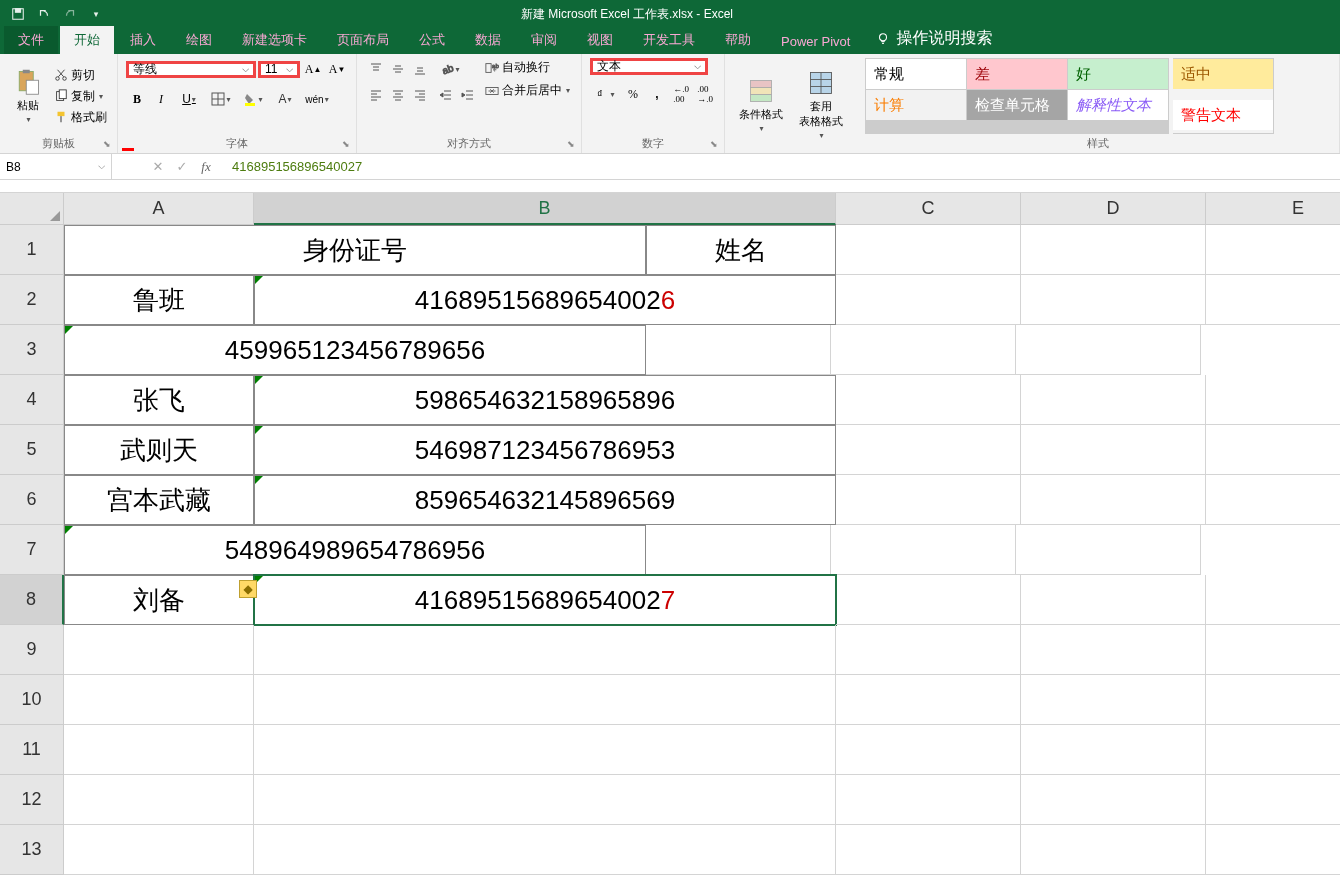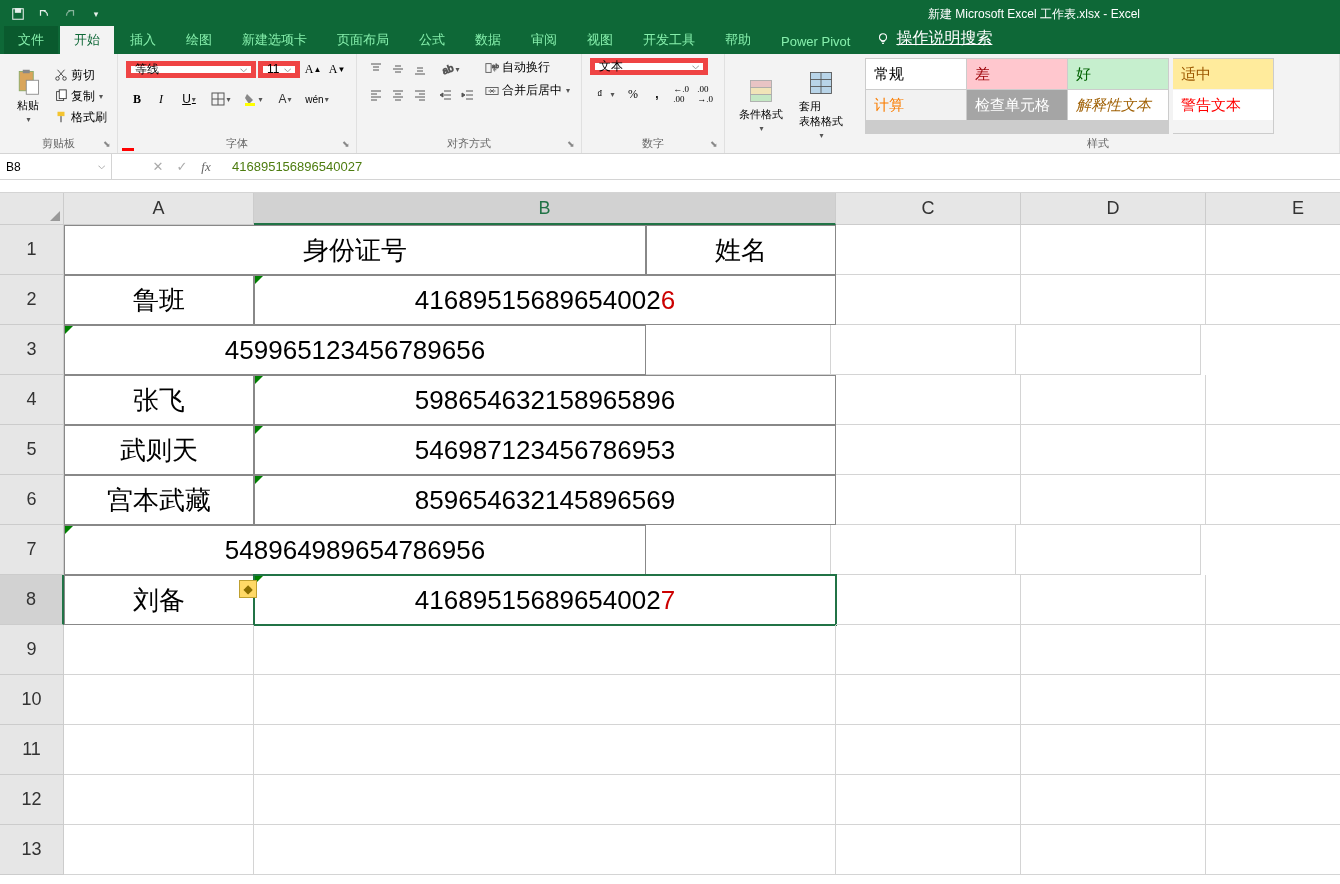--- a/index.html
+++ b/index.html
@@ -3,48 +3,48 @@
 <meta charset="utf-8">
 <style>
 * { margin: 0; padding: 0; box-sizing: border-box; font-family: "Microsoft YaHei", "等线", sans-serif; }
 body { background: #fff; width: 1340px; height: 884px; overflow: hidden; user-select: none; }
 
 
 .titlebar { height: 28px; background: #0e6837; display: flex; align-items: center; color: #fff; font-size: 12px; }
 .quick-access { display: flex; gap: 2px; padding: 0 6px; align-items: center; }
 .qat-btn { width: 24px; height: 22px; display: flex; align-items: center; justify-content: center; cursor: pointer; opacity: 0.9; }
 .qat-btn svg { width: 14px; height: 14px; }
-.title-text { flex: 1; text-align: right; font-size: 12px; }
+.title-text { flex: 1; text-align: center; font-size: 12px; }
 
 
 .ribbon-tabs { height: 26px; background: #0e6837; display: flex; align-items: flex-end; padding-left: 4px; gap: 2px; }
-.tab { padding: 5px 14px; color: #86efac; font-size: 13px; cursor: pointer; }
+.tab { padding: 5px 14px; color: #f9a8d4; font-size: 13px; cursor: pointer; }
 .tab.file { background: #0a5a2e; }
 .tab.active { background: #f3f3f3; color: #0e6837; font-weight: 500; }
-.tab-tell { display: flex; align-items: center; gap: 6px; color: #fff; padding: 5px 10px; text-decoration: underline; }
+.tab-tell { display: flex; align-items: center; gap: 6px; color: #fff; padding: 5px 10px; }
 .tab-tell svg { width: 14px; height: 14px; }
 
 
 .ribbon { height: 100px; background: #f3f3f3; border-bottom: 1px solid #d4d4d4; display: flex; }
 .ribbon-group { border-right: 1px solid #e0e0e0; padding: 4px 8px 2px; display: flex; flex-direction: column; position: relative; }
 .group-body { flex: 1; display: flex; gap: 4px; }
 .group-label { text-align: center; font-size: 11px; color: #666; padding-top: 2px; }
 .group-launcher { position: absolute; right: 2px; bottom: 2px; width: 12px; height: 12px; font-size: 9px; color: #888; cursor: pointer; }
 
 
 .big-btn { display: flex; flex-direction: column; align-items: center; justify-content: center; padding: 2px 6px; cursor: pointer; font-size: 11px; gap: 2px; }
 .big-btn svg { width: 28px; height: 28px; }
 .small-btn-row { display: flex; align-items: center; gap: 3px; cursor: pointer; font-size: 12px; padding: 1px 2px; }
 .small-btn-row svg { width: 14px; height: 14px; }
 .clipboard-side { display: flex; flex-direction: column; gap: 2px; justify-content: center; }
 
 
 .font-row { display: flex; gap: 2px; margin-bottom: 4px; align-items: center; }
 .font-row2 { display: flex; gap: 2px; align-items: center; }
-.combo { border: 5px solid #ef4444; background: #fff; height: 17px; display: flex; align-items: center; padding: 0 4px; font-size: 12px; }
+.combo { border: 3px solid #ef4444; background: #fff; height: 17px; display: flex; align-items: center; padding: 0 4px; font-size: 12px; }
 .combo-font { width: 130px; }
 .combo-size { width: 42px; }
 .combo-arrow { margin-left: auto; font-size: 9px; color: #666; padding-left: 3px; }
 .icon-btn { width: 22px; height: 22px; display: flex; align-items: center; justify-content: center; cursor: pointer; font-size: 12px; font-family: "Times New Roman", serif; }
 .icon-btn.dd { width: 30px; }
 .icon-btn svg { width: 14px; height: 14px; }
 .icon-btn.bold { font-weight: bold; font-family: "Times New Roman"; }
 .icon-btn.italic { font-style: italic; font-family: "Times New Roman"; }
 .icon-btn.underline { text-decoration: underline; font-family: "Times New Roman"; }
 .dd-arrow { font-size: 8px; color: #555; margin-left: 1px; }
@@ -57,21 +57,21 @@
 .num-combo { width: 118px; }
 
 
 .style-gallery { display: grid; grid-template-columns: repeat(3, 100px); grid-template-rows: repeat(2, 30px); gap: 1px; background: #ccc; border: 1px solid #ccc; }
 .style-cell { background: #fff; display: flex; align-items: center; justify-content: flex-start; padding: 0 8px; font-size: 15px; cursor: pointer; }
 .style-bad { background: #ffc7ce; color: #9c0006; }
 .style-good { background: #c6efce; color: #006100; }
 .style-neutral { background: #ffeb9c; color: #9c5700; }
 .style-calc { background: #f2f2f2; color: #fa7d00; }
 .style-check { background: #a5a5a5; color: #fff; }
-.style-explain { font-style: italic; color: #a16207; }
+.style-explain { font-style: italic; color: #8b5cf6; }
 .style-warn { color: #ff0000; }
 
 
 .formula-bar { height: 26px; border-bottom: 1px solid #d4d4d4; display: flex; align-items: center; background: #fff; }
 .name-box { width: 112px; border-right: 1px solid #d4d4d4; height: 100%; display: flex; align-items: center; padding: 0 6px; font-size: 12px; }
 .name-box-arrow { margin-left: auto; font-size: 9px; color: #888; }
 .fb-sep { width: 30px; }
 .fb-btns { display: flex; gap: 0; padding: 0 4px; align-items: center; }
 .fb-btn { width: 24px; height: 20px; display: flex; align-items: center; justify-content: center; color: #aaa; cursor: pointer; font-size: 13px; }
 .fb-btn.fx { font-style: italic; font-family: "Times New Roman"; color: #666; }
@@ -388,38 +388,38 @@
         <span>条件格式</span>
           <span class="dd-arrow">▾</span>
       </div>
       <div class="big-btn">
         <svg viewBox="0 0 32 32">
             <rect x="4" y="4" width="24" height="24" fill="#b8d4e8" stroke="#555"></rect>
             <line x1="4" y1="12" x2="28" y2="12" stroke="#555"></line>
             <line x1="4" y1="20" x2="28" y2="20" stroke="#555"></line>
             <line x1="16" y1="4" x2="16" y2="28" stroke="#555"></line>
           </svg>
-        <span style="white-space:pre-line;text-align:left">套用
+        <span style="white-space:pre-line;text-align:center">套用
 表格格式</span>
           <span class="dd-arrow">▾</span>
       </div>
     </div>
   </div>
 
   <div class="ribbon-group" style="flex:1">
     <div class="group-body">
       <div class="style-gallery">
         <div class="style-cell">常规</div>
         <div class="style-cell style-bad">差</div>
         <div class="style-cell style-good">好</div>
         <div class="style-cell style-calc">计算</div>
         <div class="style-cell style-check">检查单元格</div>
         <div class="style-cell style-explain">解释性文本</div>
       </div>
-      <div style="display:grid;grid-template-rows:30px 30px;gap:1px;border:1px solid #ccc;border-left:none">
+      <div style="display:grid;grid-template-rows:30px 30px;gap:11px;border:1px solid #ccc;border-left:none">
         <div class="style-cell style-neutral" style="width:100px">适中</div>
         <div class="style-cell style-warn" style="width:100px">警告文本</div>
       </div>
     </div>
     <div class="group-label">样式</div>
   </div>
 </div>
 
 <div class="formula-bar">
   <div class="name-box">

